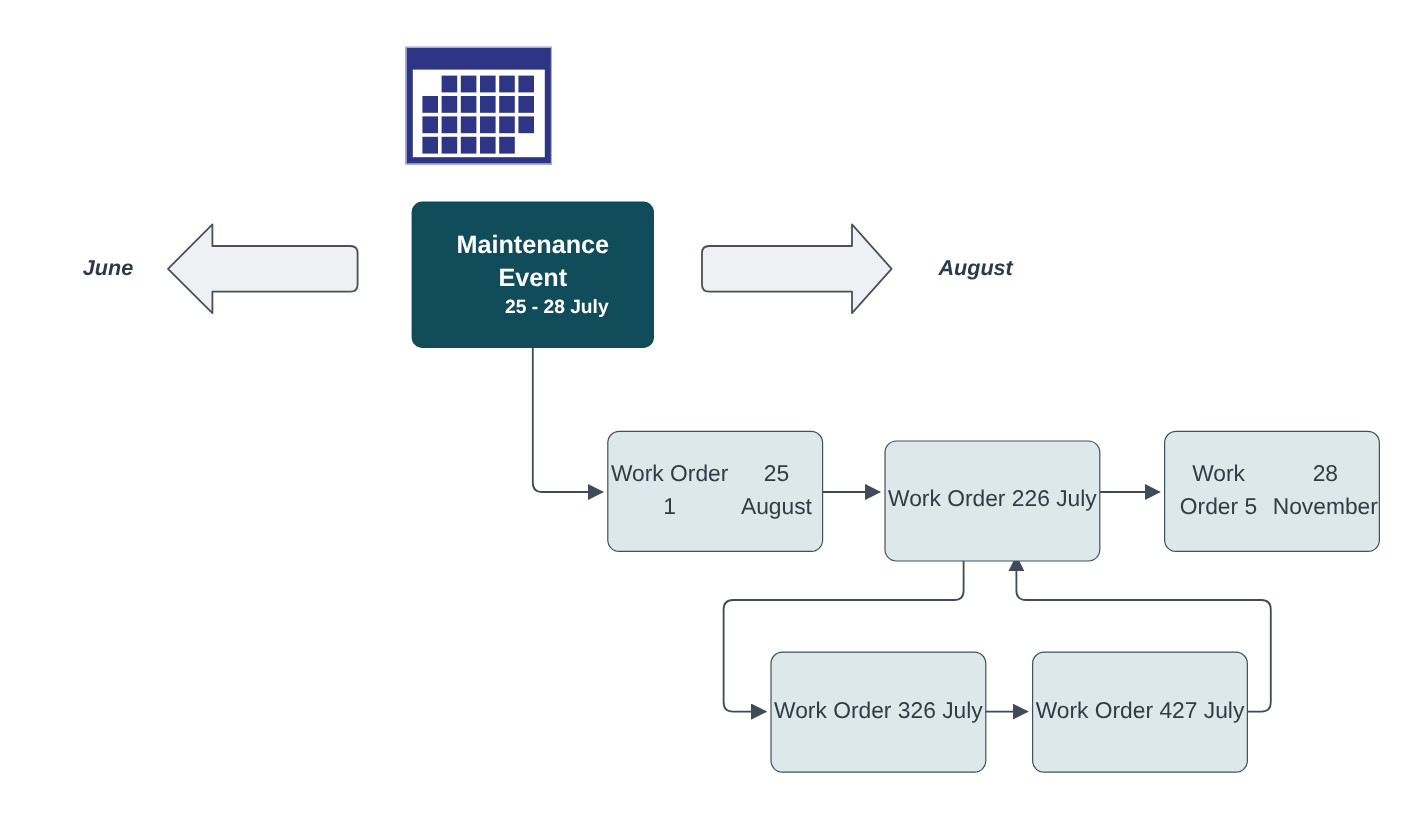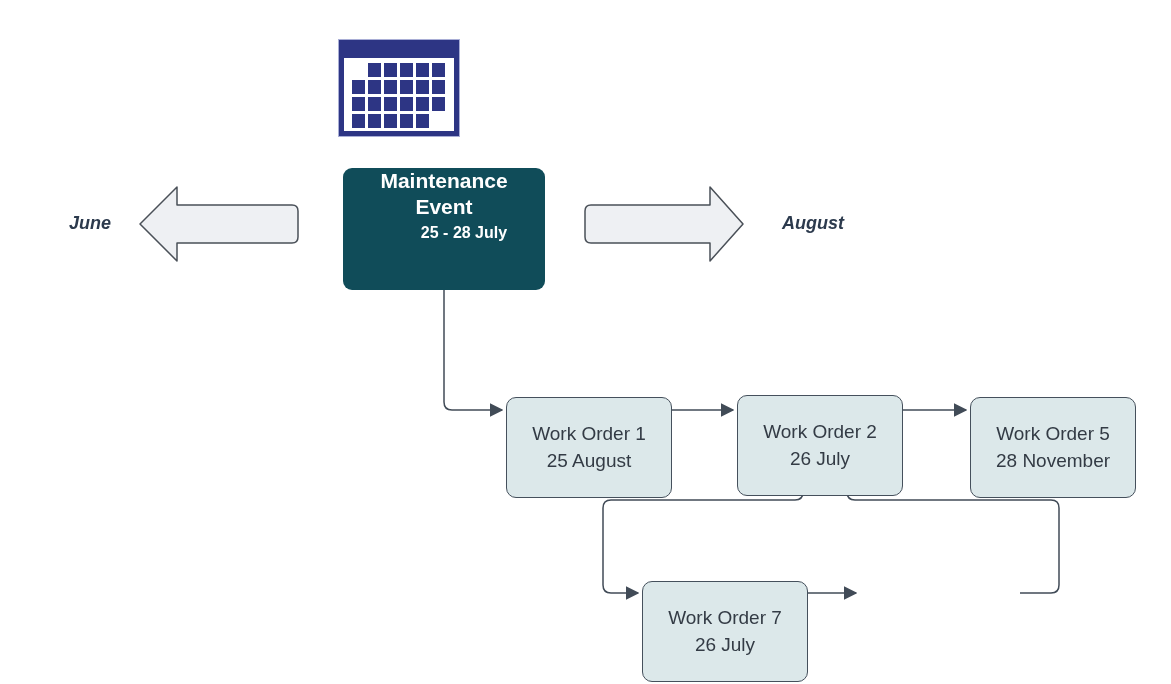--- a/index.html
+++ b/index.html
@@ -23,32 +23,32 @@
               background:var(--calendar_navy); border:1px solid var(--calendar_edge); }
   .calendar .panel { position:absolute; left:5px; right:5px; top:18px; bottom:5px; background:#ffffff; }
   .calendar .grid { position:absolute; left:8px; top:5px; display:grid;
                     grid-template-columns:repeat(6,13px); grid-auto-rows:14px; gap:3px; }
   .calendar .cell { width:13px; height:14px; }
   .calendar .cell.on { background:var(--calendar_navy); }
 
   
   .me-box { position:absolute; left:343px; top:168px; width:202px; height:122px;
             background:var(--event_fill); border-radius:9px; color:var(--event_text);
-            display:flex; flex-direction:column; align-items:center; justify-content:flex-start;
+            display:flex; flex-direction:column; align-items:center; justify-content:center;
             text-align:center; padding:0 22px; }
   .me-title { font-size:21px; font-weight:bold; line-height:1.25; }
   .me-date  { font-size:16px; font-weight:bold; margin-top:3px;margin-left:40px; }
 
   
-  .wo { position:absolute; width:166px; height:101px; background:var(--wo-fill,var(--wo_fill));
+  .wo { position:absolute; width:180px; height:101px; background:var(--wo-fill,var(--wo_fill));
         border:1.5px solid var(--wo_border); border-radius:10px; color:var(--wo_text);
-        display:flex; flex-direction:column; align-items:center; justify-content:center;
-        text-align:center; font-size:19px; line-height:1.4;margin-top:38px; }
+        display:flex; flex-direction:row; align-items:center; justify-content:center;
+        text-align:center; font-size:19px; line-height:1.4; }
   #wo1 { left:506px; top:359px; }
-  #wo2 { left:737px; top:357px; }
+  #wo2 { left:737px; top:367px; }
   #wo5 { left:970px; top:359px; }
   #wo3 { left:642px; top:543px; }
   #wo4 { left:860px; top:543px; }
 
   
   .dir-label { position:absolute; font-size:18px; font-weight:bold; font-style:italic;
                color:var(--label_text); text-align:center; }
   #label-june   { left:48px;  top:213px; width:84px; }
   #label-august { left:770px; top:213px; width:86px; }
 </style>
@@ -116,21 +116,25 @@
 
   <div class="wo" id="wo1">
     <span>Work Order 1</span>
     <span>25 August</span>
   </div>
   <div class="wo" id="wo2">
     <span>Work Order 2</span>
     <span>26 July</span>
   </div>
   <div class="wo" id="wo3">
-    <span>Work Order 7</span>
+    <span>Work Order 3</span>
     <span>26 July</span>
+  </div>
+  <div class="wo" id="wo4">
+    <span>Work Order 4</span>
+    <span>27 July</span>
   </div>
   <div class="wo" id="wo5">
     <span>Work Order 5</span>
     <span>28 November</span>
   </div>
 
 </div>
 
 </body></html>

